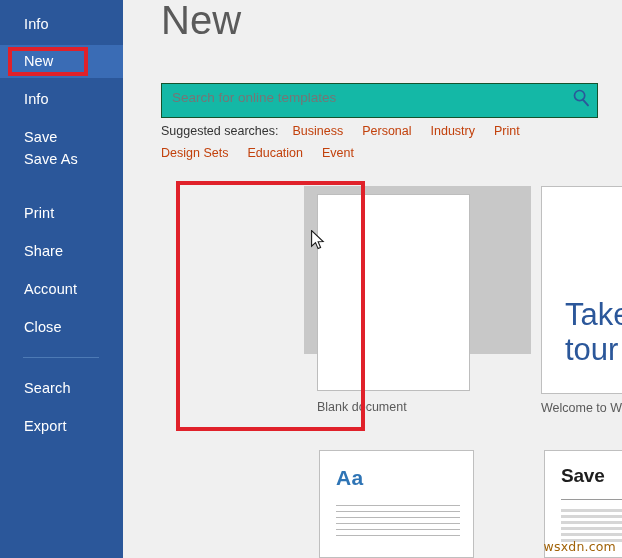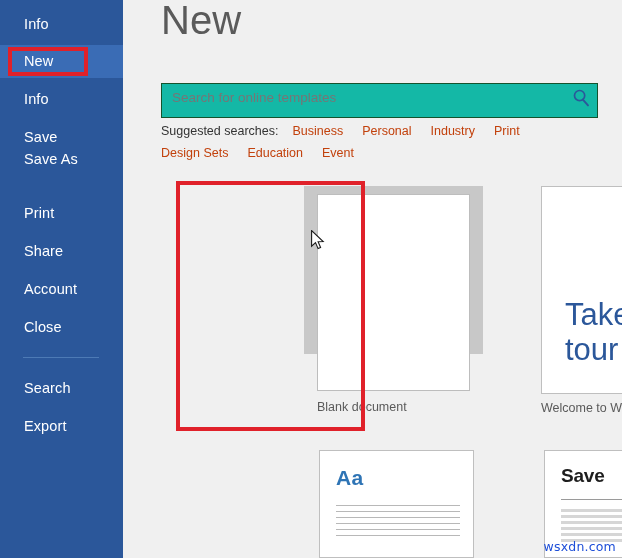--- a/index.html
+++ b/index.html
@@ -168,20 +168,21 @@
     white-space: nowrap;
   }
 
   
   #card-blank {
     left: 181px;
     top: 186px;
     width: 179px;
     height: 168px;
     background: #c8c8c8;
+    padding-left: 48px;
   }
   #card-blank .card-thumb {
     left: 13px;
     top: 8px;
     width: 153px;
     height: 197px;
     border-color: #bdbdbd;
   }
   #card-blank .card-caption {
     left: 13px;
@@ -282,21 +283,21 @@
     height: 21px;
     pointer-events: none;
   }
 
   
   #watermark {
     position: absolute;
     right: 6px;
     bottom: 4px;
     font-size: 12.5px;
-    color: #1d4ed8;
+    color: #a16207;
     letter-spacing: 0.2px;
     font-family: "DejaVu Sans", "Liberation Sans", sans-serif;
   }
 </style>
 </head>
 <body>
 
 <div id="app">
 
   <div id="sidebar">

